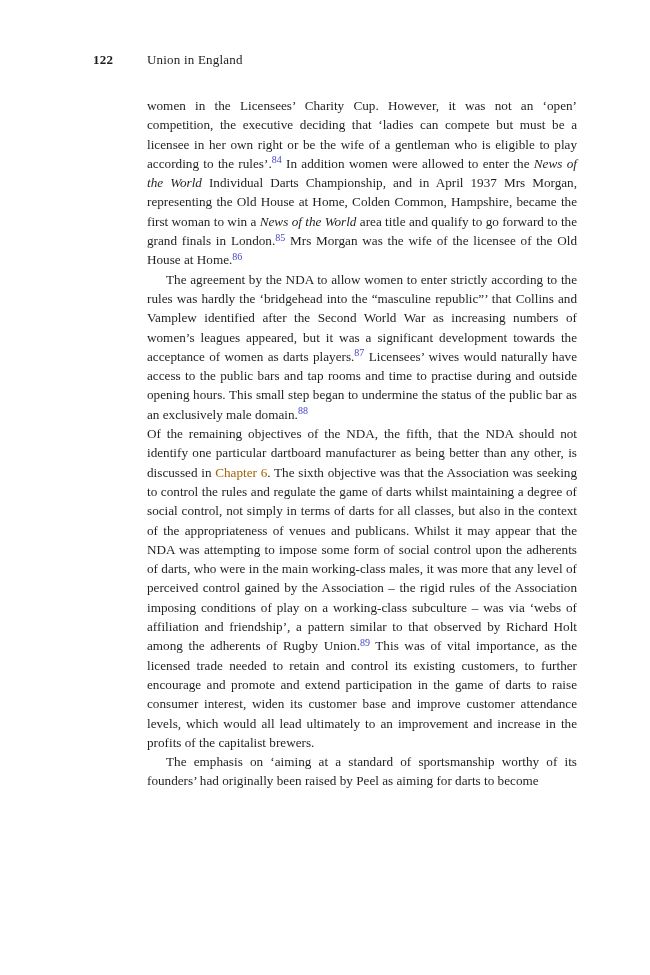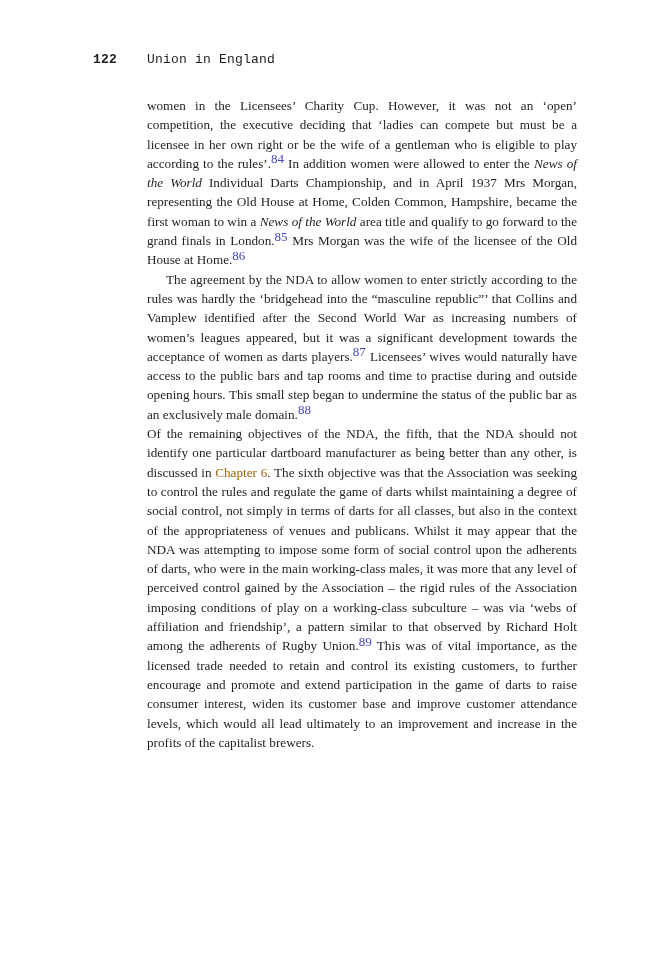--- a/index.html
+++ b/index.html
@@ -14,21 +14,21 @@
     position: absolute;
     inset: 0;
     background: #ffffff;
   }
   .page-header {
     position: absolute;
     top: 52px;
     left: 93px;
     display: flex;
     align-items: baseline;
-    font-family: Liberation Mono, monospace;
+    font-family: Liberation Serif, serif;
     font-size: 13px;
     color: #1d1d1d;
     letter-spacing: 0.2px;
   }
   .page-num {
     font-weight: bold;
     width: 54px;
   }
   .running-title {
     font-weight: normal;
@@ -56,21 +56,21 @@
     font-weight: bold;
     font-size: 14.5px;
     color: #141414;
     text-align: center;
     margin: 23px 0 22px 0;
     line-height: 18px;
     letter-spacing: 0.1px;
   }
   sup.fnref {
     color: #4545c5;
-    font-size: 13px;
+    font-size: 10px;
     line-height: 0;
     position: relative;
     top: -4.5px;
     vertical-align: baseline;
     cursor: pointer;
   }
   .chapter-link {
     color: #a16207;
     text-decoration: none;
     cursor: pointer;
@@ -89,16 +89,17 @@
 
   <div class="text-block">
 
     <p><span>women in the Licensees’ Charity Cup. However, it was not an ‘open’ competition, the executive deciding that ‘ladies can compete but must be a licensee in her own right or be the wife of a gentleman who is eligible to play according to the rules’.</span><sup class="fnref">84</sup><span> In addition women were allowed to enter the </span><span class="ital">News of the World</span><span> Individual Darts Championship, and in April 1937 Mrs Morgan, representing the Old House at Home, Colden Common, Hampshire, became the first woman to win a </span><span class="ital">News of the World</span><span> area title and qualify to go forward to the grand finals in London.</span><sup class="fnref">85</sup><span> Mrs Morgan was the wife of the licensee of the Old House at Home.</span><sup class="fnref">86</sup></p>
 
     <p class="indent"><span>The agreement by the NDA to allow women to enter strictly according to the rules was hardly the ‘bridgehead into the “masculine republic”’ that Collins and Vamplew identified after the Second World War as increasing numbers of women’s leagues appeared, but it was a significant development towards the acceptance of women as darts players.</span><sup class="fnref">87</sup><span> Licensees’ wives would naturally have access to the public bars and tap rooms and time to practise during and outside opening hours. This small step began to undermine the status of the public bar as an exclusively male domain.</span><sup class="fnref">88</sup></p>
 
 
     <p><span>Of the remaining objectives of the NDA, the fifth, that the NDA should not identify one particular dartboard manufacturer as being better than any other, is discussed in </span><a class="chapter-link">Chapter 6</a><span>. The sixth objective was that the Association was seeking to control the rules and regulate the game of darts whilst maintaining a degree of social control, not simply in terms of darts for all classes, but also in the context of the appropriateness of venues and publicans. Whilst it may appear that the NDA was attempting to impose some form of social control upon the adherents of darts, who were in the main working-class males, it was more that any level of perceived control gained by the Association – the rigid rules of the Association imposing conditions of play on a working-class subculture – was via ‘webs of affiliation and friendship’, a pattern similar to that observed by Richard Holt among the adherents of Rugby Union.</span><sup class="fnref">89</sup><span> This was of vital importance, as the licensed trade needed to retain and control its existing customers, to further encourage and promote and extend participation in the game of darts to raise consumer interest, widen its customer base and improve customer attendance levels, which would all lead ultimately to an improvement and increase in the profits of the capitalist brewers.</span></p>
 
+    <p class="indent"><span>The emphasis on ‘aiming at a standard of sportsmanship worthy of its founders’ had originally been raised by Peel as aiming for darts to become</span></p>
 
   </div>
 
 </div>
 
 </body></html>

